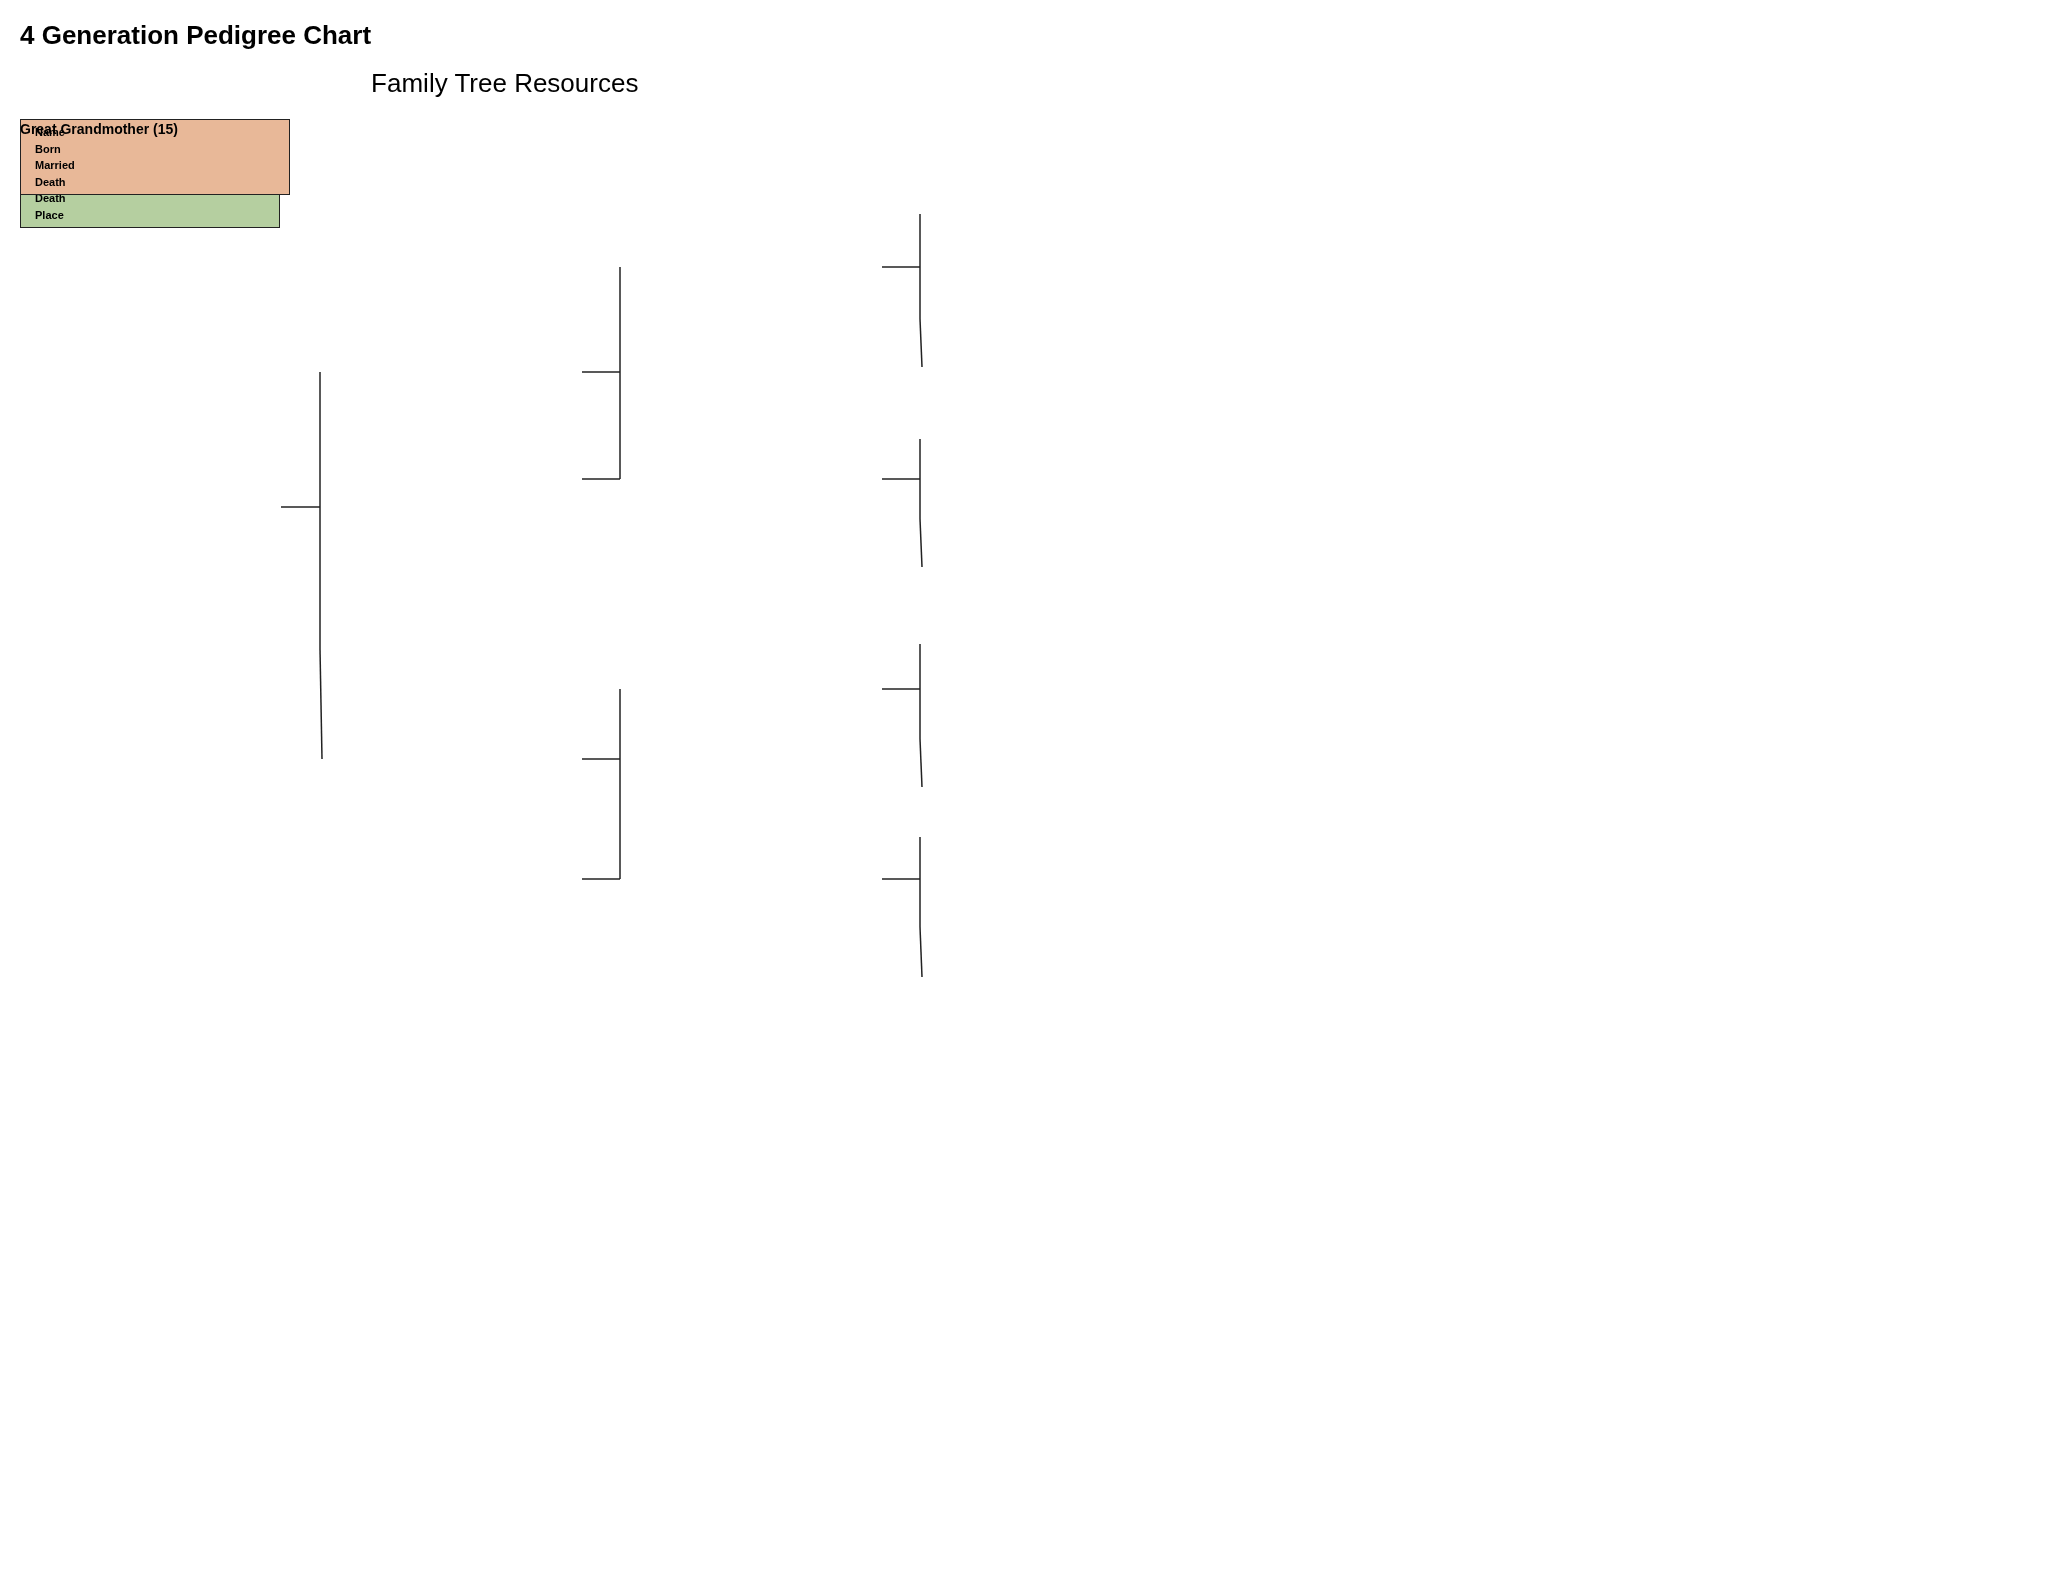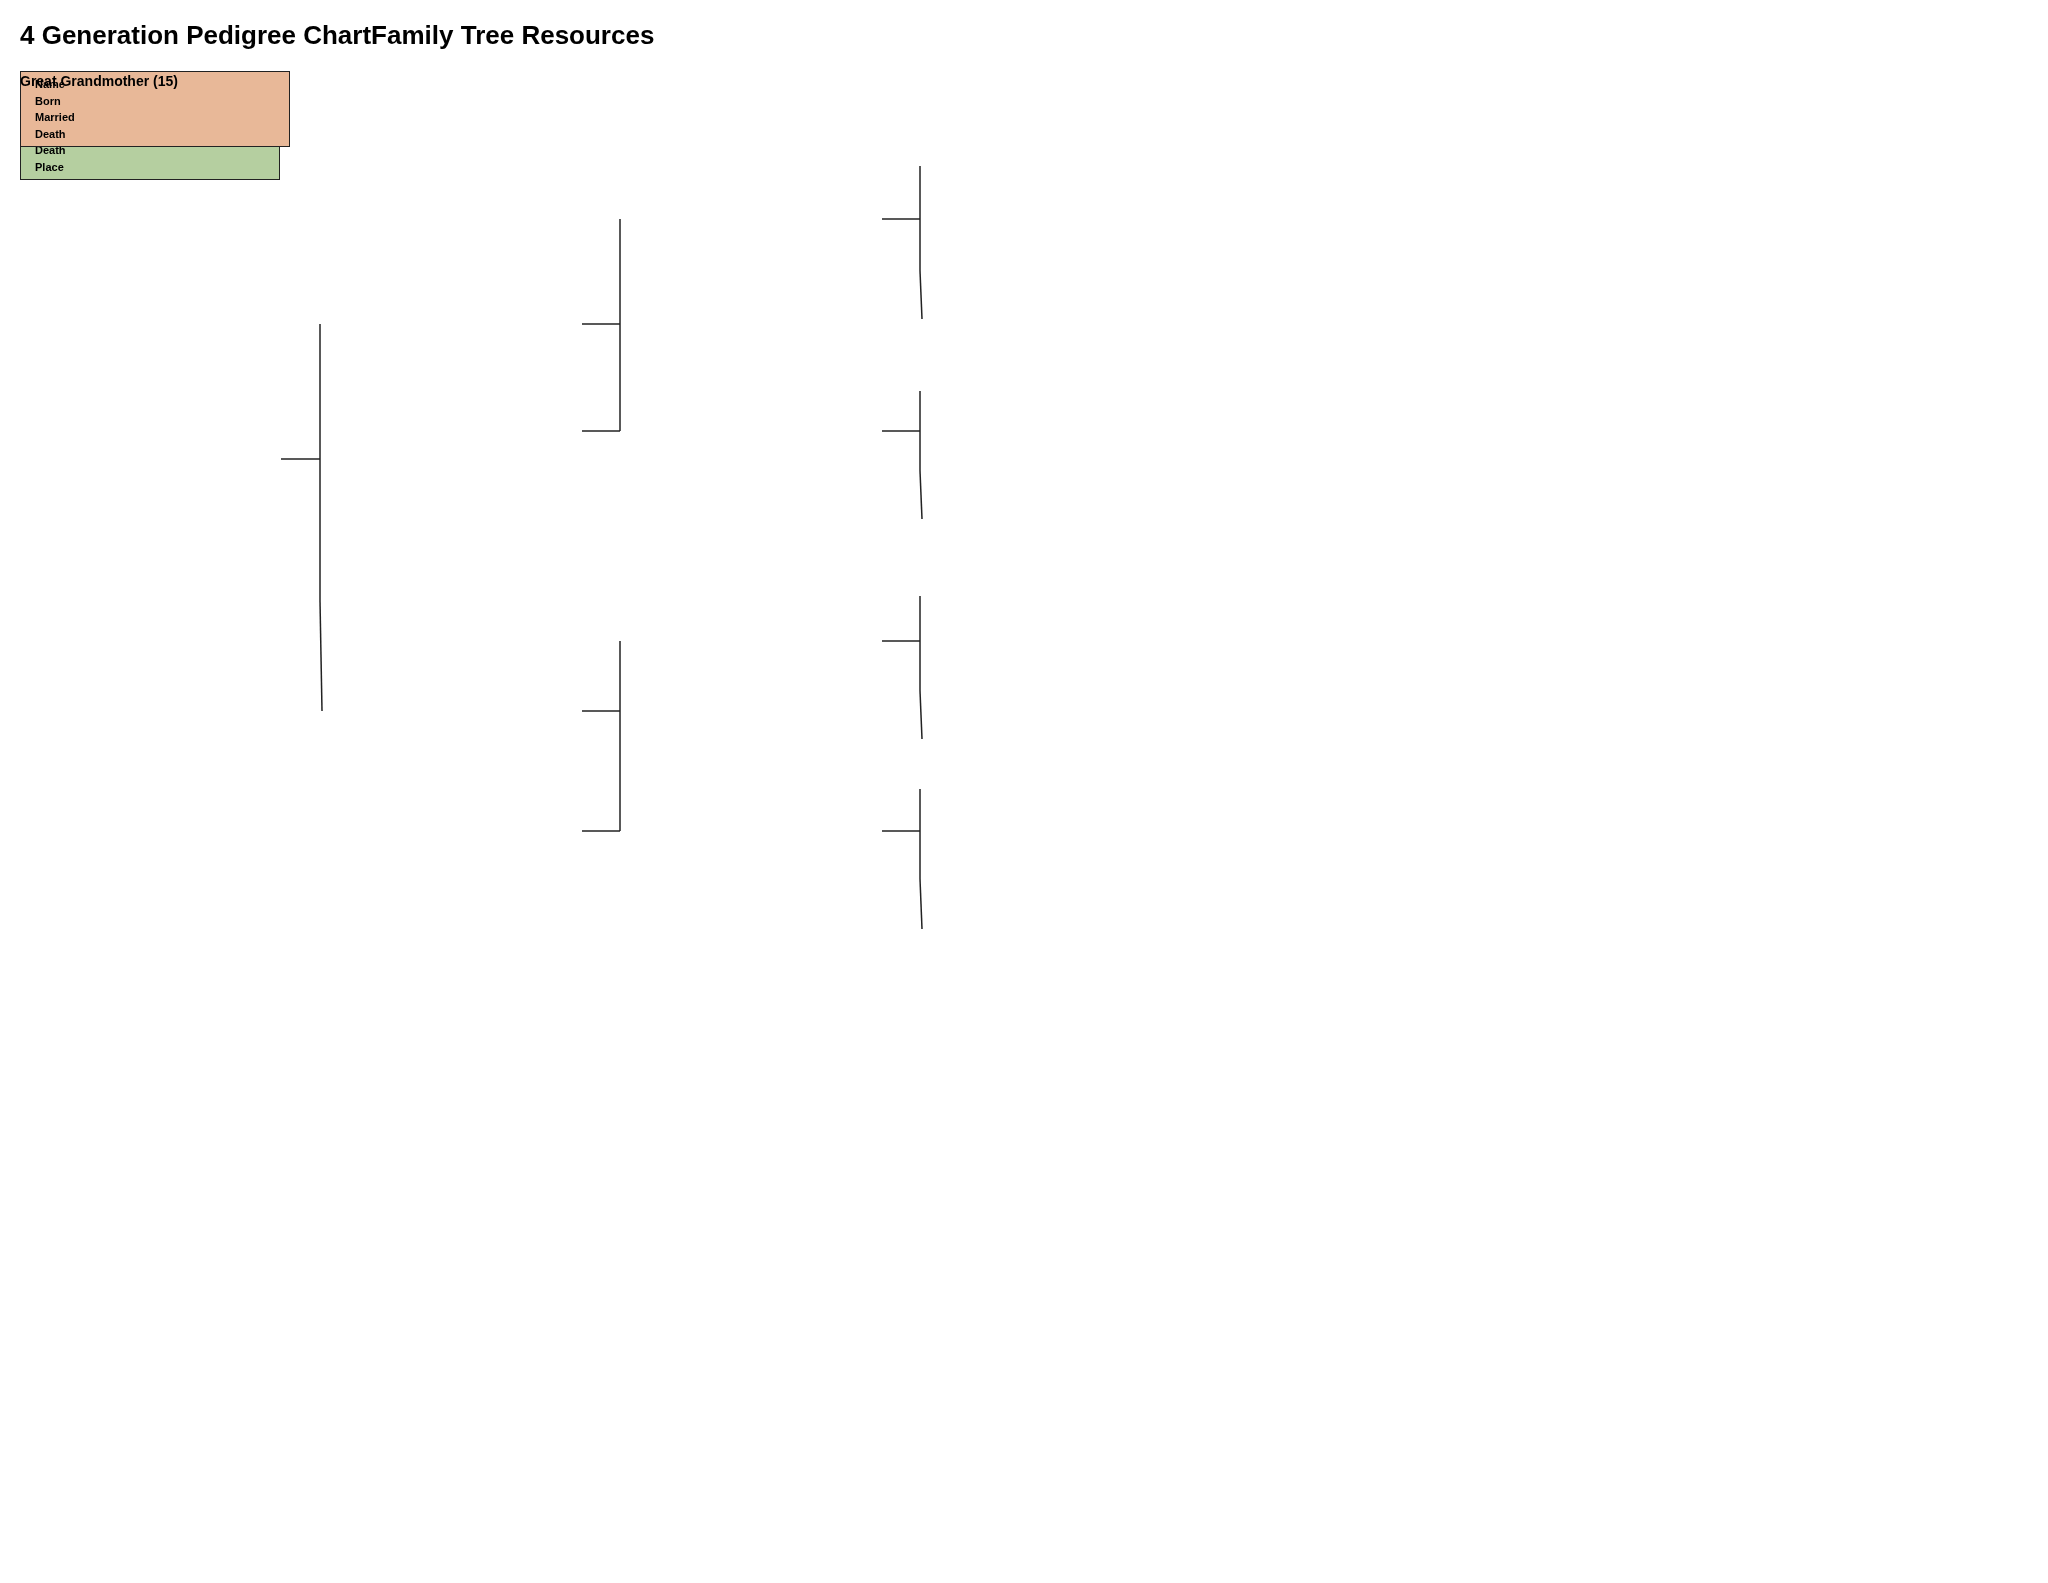--- a/index.html
+++ b/index.html
@@ -16,22 +16,23 @@
       justify-content: flex-start;
       align-items: flex-start;
       margin-bottom: 20px;
     }
     .page-title {
       font-size: 26px;
       font-weight: bold;
     }
     .sidebar-title {
       font-size: 26px;
-      font-weight: bold;
+      font-weight: normal;
       text-align: right;
+      margin-top: 48px;
     }
     
     .gen-box {
       border: 1.5px solid #222;
       padding: 4px 14px;
       font-weight: bold;
       font-size: 11px;
       line-height: 1.5;
       position: absolute;
     }

